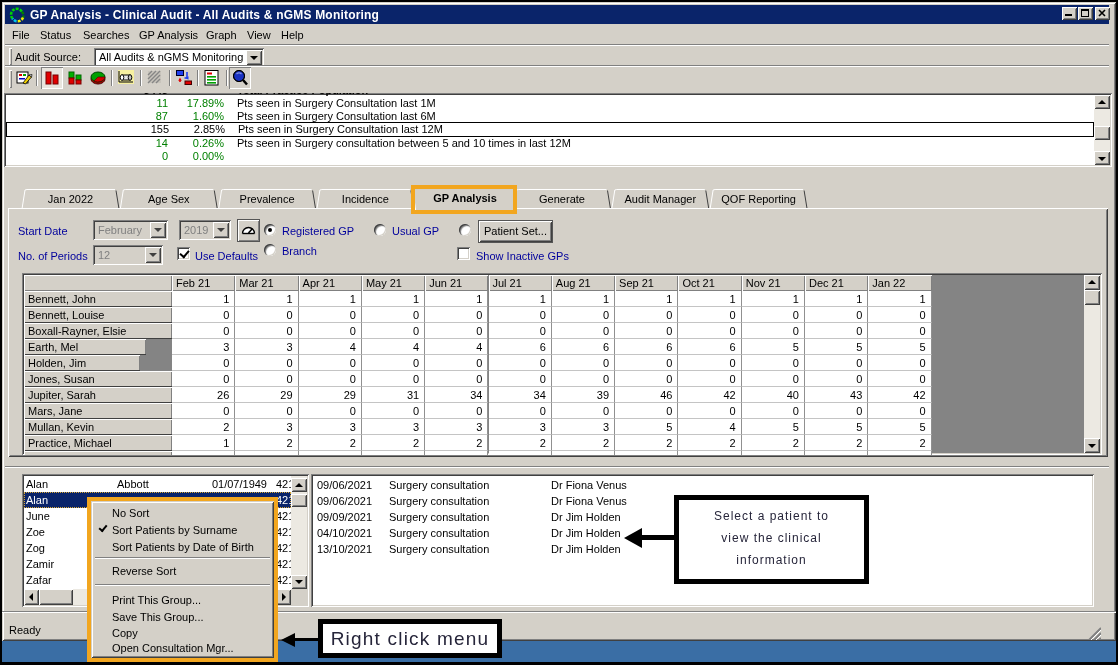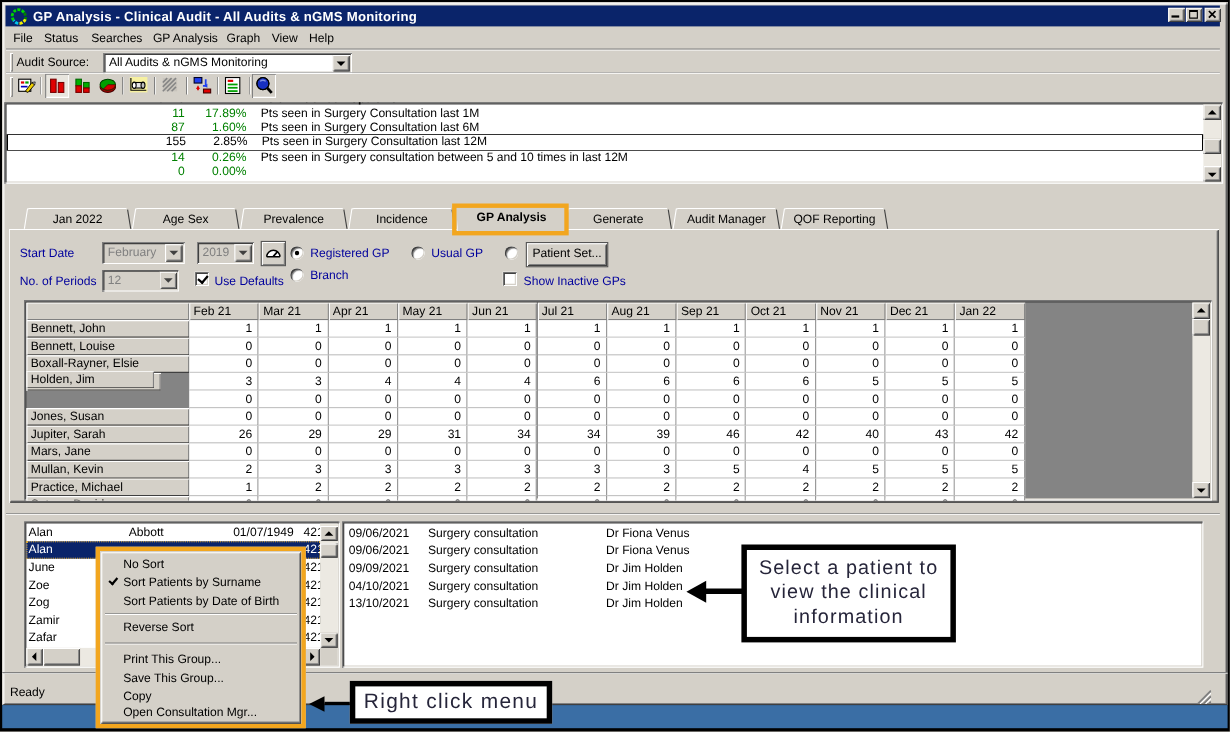--- a/index.html
+++ b/index.html
@@ -115,21 +115,21 @@
   <span style="left:78px">Searches</span>
   <span style="left:134px">GP Analysis</span>
   <span style="left:201px">Graph</span>
   <span style="left:242px">View</span>
   <span style="left:276px">Help</span>
 </div>
 <div class="abs" style="left:5px;top:44px;width:1104px;height:2px;box-shadow:inset 0 1px 0 #808080, inset 0 -1px 0 #fff"></div>
 
 <div class="grip" style="left:9px;top:48px;height:17px"></div>
 <div class="abs" style="left:15px;top:51px">Audit Source:</div>
-<div class="abs sunken" style="left:94px;top:48px;width:226px;height:19px;background:#fff">
+<div class="abs sunken" style="left:94px;top:48px;width:170px;height:19px;background:#fff">
   <span style="position:absolute;left:5px;top:3px">All Audits &amp; nGMS Monitoring</span>
   <div class="sbtn" style="right:2px;top:2px;width:16px;height:15px">
       <i class="arr dn" style="left:4px;top:6px"></i>
     </div>
 </div>
 <div class="abs" style="left:5px;top:65px;width:1104px;height:2px;box-shadow:inset 0 1px 0 #808080, inset 0 -1px 0 #fff"></div>
 
 <div class="grip" style="left:9px;top:70px;height:18px"></div>
 <div id="toolbar">
     <div class="tsep" style="left:36px"></div>
@@ -389,21 +389,21 @@
       <div class="gval" style="left:276.6px;top:66px;width:63.3px">4</div>
       <div class="gval" style="left:339.9px;top:66px;width:63.3px">4</div>
       <div class="gval" style="left:403.2px;top:66px;width:63.3px">4</div>
       <div class="gval" style="left:466.5px;top:66px;width:63.3px">6</div>
       <div class="gval" style="left:529.8px;top:66px;width:63.3px">6</div>
       <div class="gval" style="left:593.0999999999999px;top:66px;width:63.3px">6</div>
       <div class="gval" style="left:656.4px;top:66px;width:63.3px">6</div>
       <div class="gval" style="left:719.6999999999999px;top:66px;width:63.3px">5</div>
       <div class="gval" style="left:783px;top:66px;width:63.3px">5</div>
       <div class="gval" style="left:846.3px;top:66px;width:63.3px">5</div>
-      <div class="gname" style="left:2px;top:64px;width:116px">Holden, Jim</div>
+      <div class="gname" style="left:2px;top:82px;width:116px">Holden, Jim</div>
       <div class="gval" style="left:150px;top:82px;width:63.3px">0</div>
       <div class="gval" style="left:213.3px;top:82px;width:63.3px">0</div>
       <div class="gval" style="left:276.6px;top:82px;width:63.3px">0</div>
       <div class="gval" style="left:339.9px;top:82px;width:63.3px">0</div>
       <div class="gval" style="left:403.2px;top:82px;width:63.3px">0</div>
       <div class="gval" style="left:466.5px;top:82px;width:63.3px">0</div>
       <div class="gval" style="left:529.8px;top:82px;width:63.3px">0</div>
       <div class="gval" style="left:593.0999999999999px;top:82px;width:63.3px">0</div>
       <div class="gval" style="left:656.4px;top:82px;width:63.3px">0</div>
       <div class="gval" style="left:719.6999999999999px;top:82px;width:63.3px">0</div>
@@ -615,19 +615,19 @@
       <div class="msep" style="top:56px"></div>
       <div class="mi" style="top:64px">Reverse Sort</div>
       <div class="msep" style="top:83px"></div>
       <div class="mi" style="top:93px">Print This Group...</div>
       <div class="mi" style="top:110px">Save This Group...</div>
       <div class="mi" style="top:126px">Copy</div>
       <div class="mi" style="top:141px">Open Consultation Mgr...</div>
     </div>
   </div>
 
-<div class="callout" style="left:674px;top:495px;width:195px;height:89px;font-size:18px;padding-top:5px;line-height:22px;letter-spacing:1px">Select a patient to<br>view the clinical<br>information</div>
+<div class="callout" style="left:674px;top:495px;width:195px;height:89px;font-size:12px;padding-top:5px;line-height:22px;letter-spacing:1px">Select a patient to<br>view the clinical<br>information</div>
 <div class="arrowline" style="left:640px;top:535px;width:36px"></div>
 <div class="arrowhead" style="left:624px;top:528px"></div>
 
 <div class="callout" style="left:318px;top:619px;width:184px;height:39px;font-size:19px;padding-top:4px;letter-spacing:1.2px">Right click menu</div>
 <div class="arrowline" style="left:295px;top:638px;width:23px;height:3px"></div>
 <div class="arrowhead" style="left:281px;top:633px;border-top-width:7px;border-bottom-width:7px;border-right-width:14px"></div>
 
 </body></html>

